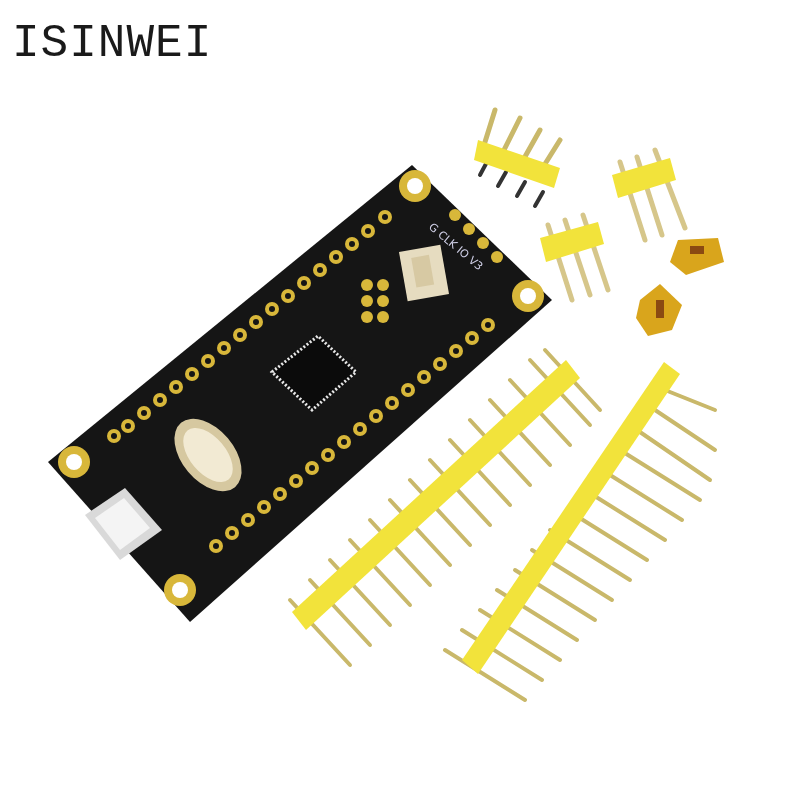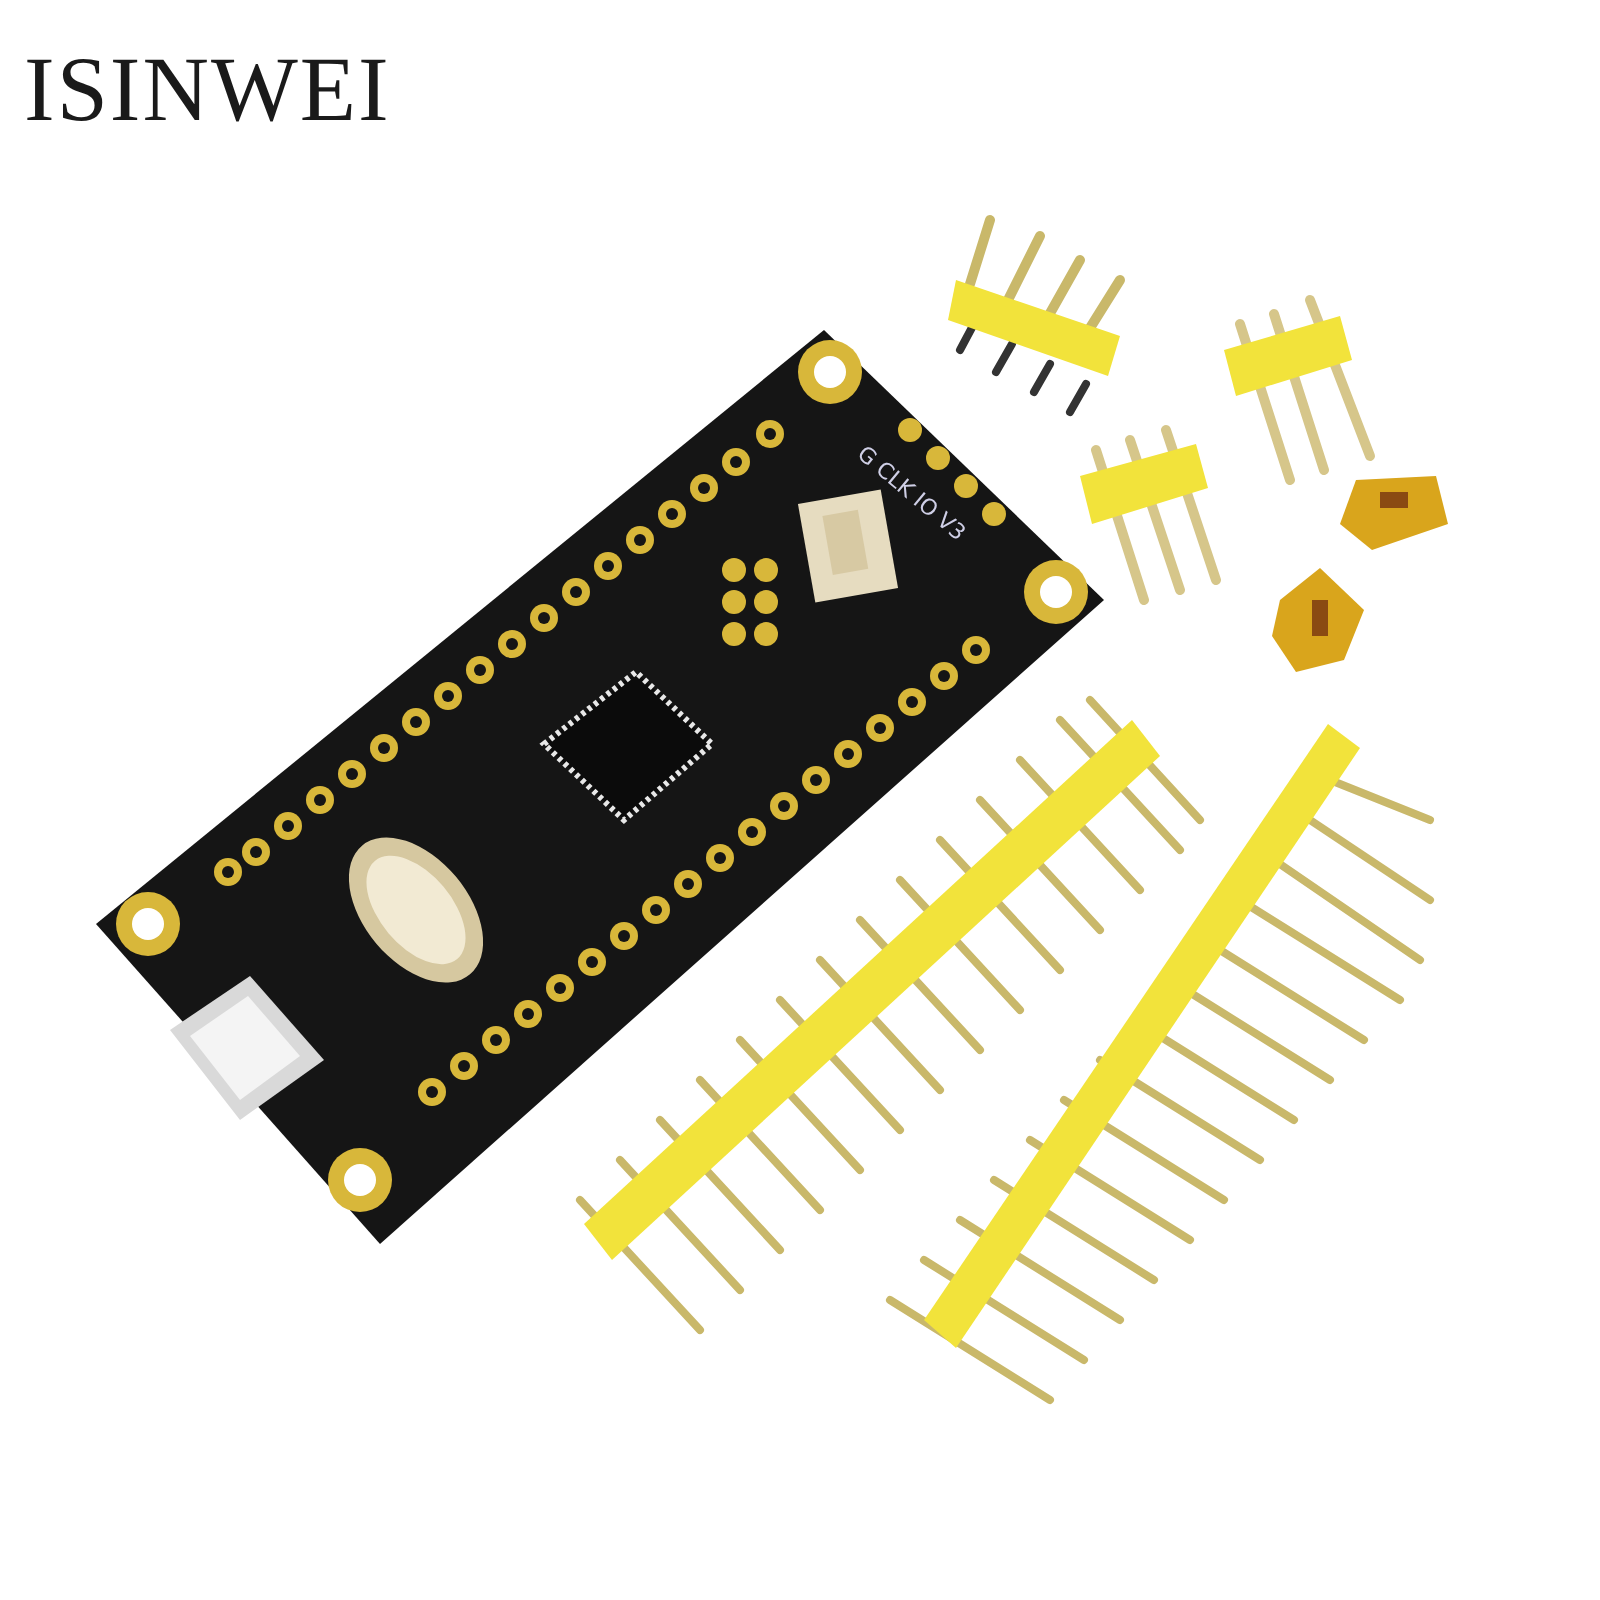--- a/index.html
+++ b/index.html
@@ -1,19 +1,19 @@
 <!DOCTYPE html>
 <html><head>
 <meta charset="utf-8">
 <style>
   html, body { margin: 0; padding: 0; background: #ffffff; }
   body { width: 800px; height: 800px; position: relative; overflow: hidden; font-family: "DejaVu Sans", sans-serif; }
   .brand {
     position: absolute; left: 12px; top: 18px;
-    font-family: Liberation Serif, serif; font-size: 46px; color: #1a1a1a; letter-spacing: 1px;
+    font-family: Liberation Mono, monospace; font-size: 46px; color: #1a1a1a; letter-spacing: 1px;
   }
   svg.scene { position: absolute; left: 0; top: 0; }
 </style>
 </head>
 <body>
 
 <div class="brand">ISINWEI</div>
 
 <svg class="scene" width="800" height="800" viewBox="0 0 800 800">
   <defs>

